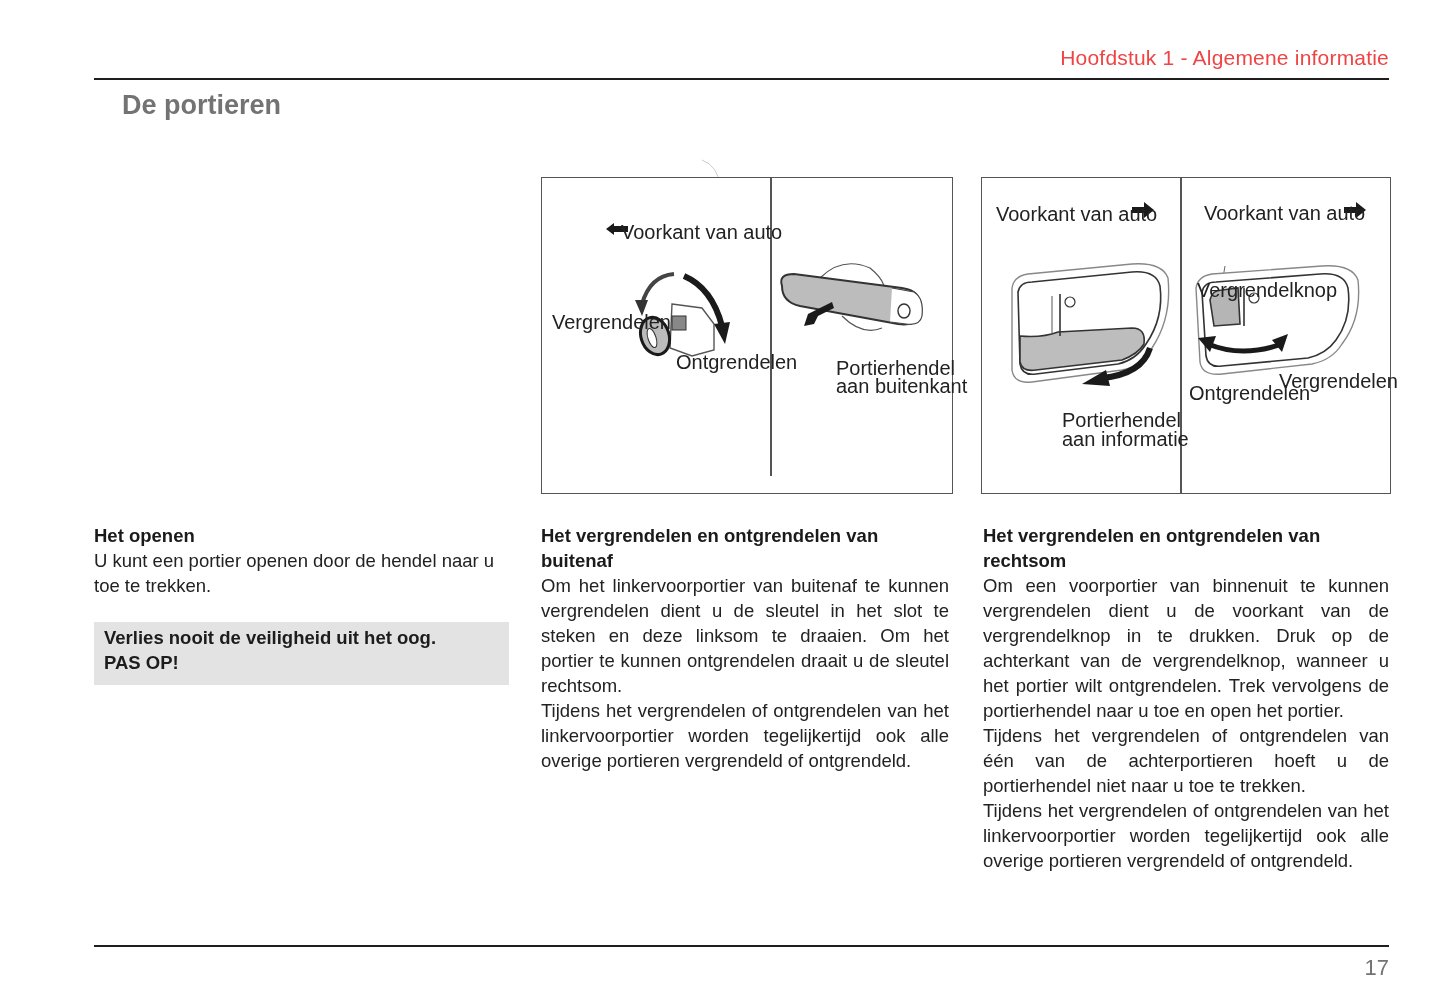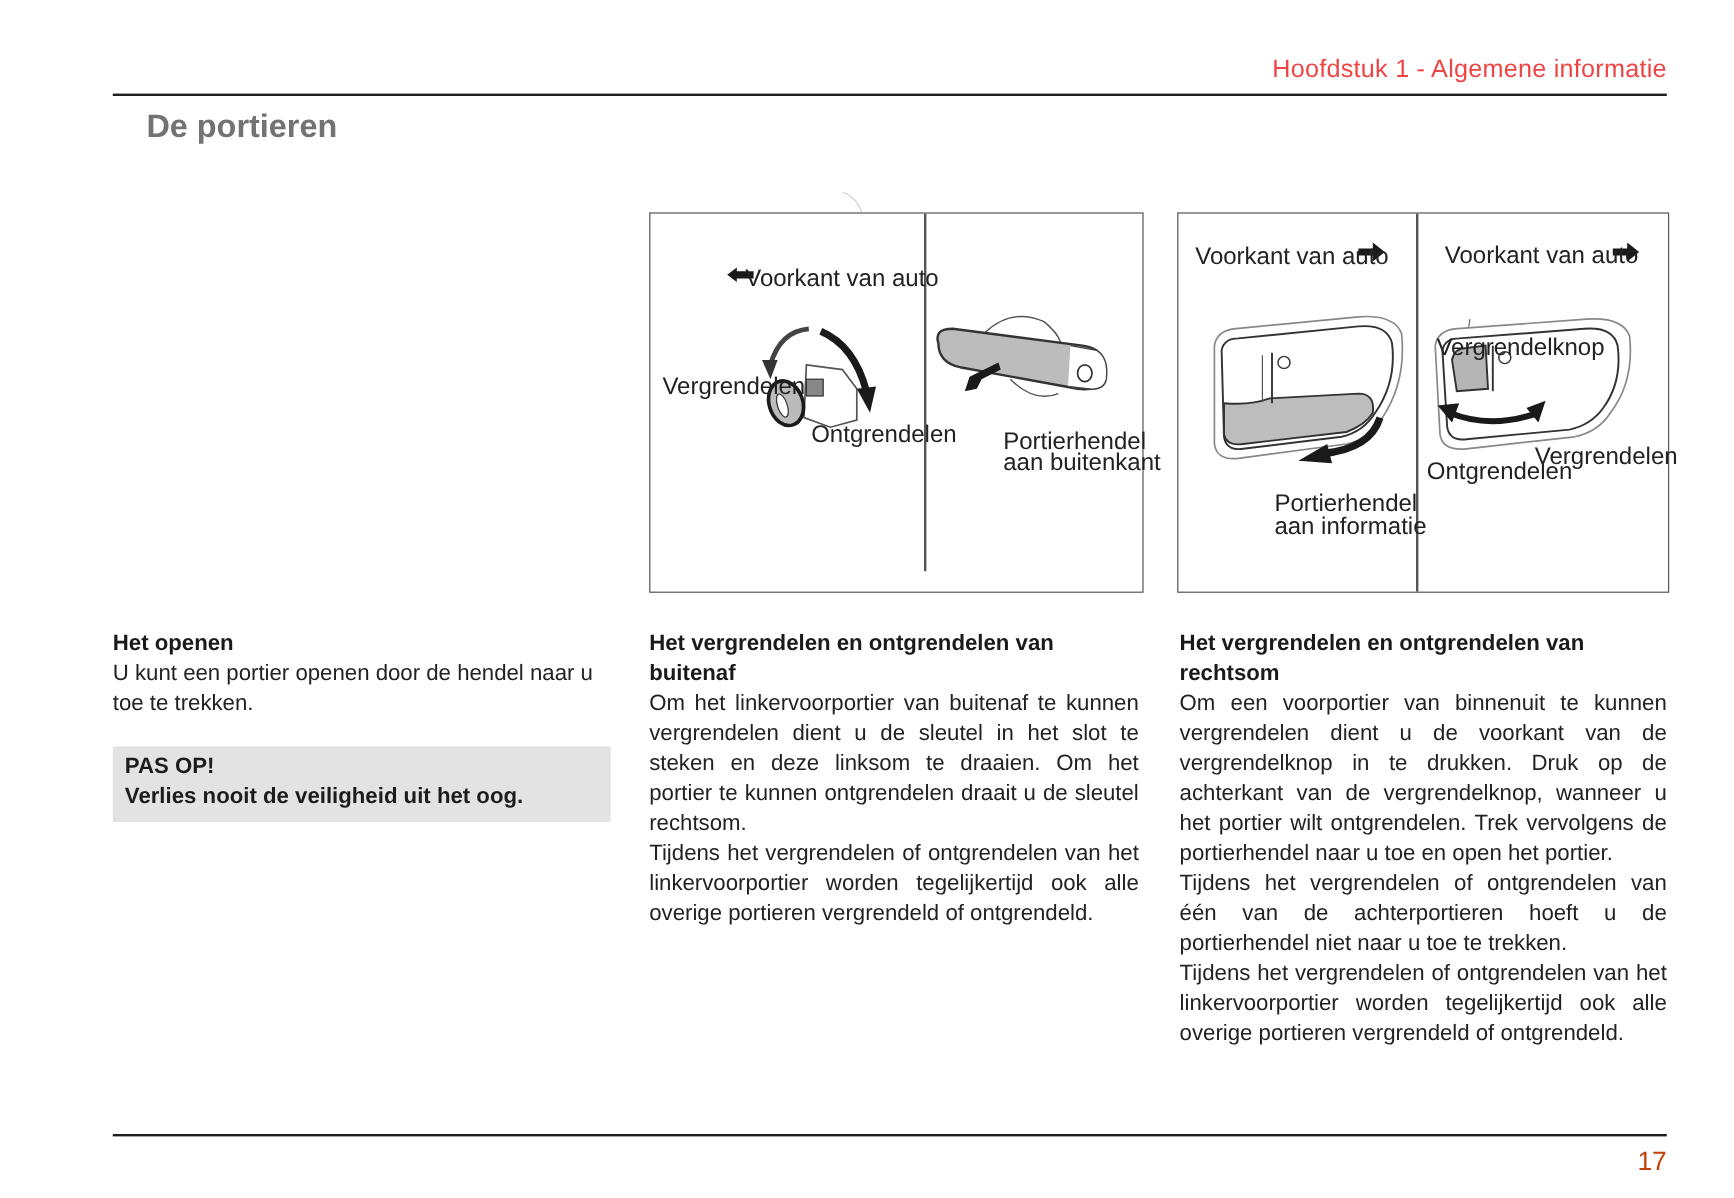--- a/index.html
+++ b/index.html
@@ -4,21 +4,21 @@
   <style>
     * { box-sizing: border-box; margin: 0; padding: 0; }
     html, body { width: 1445px; height: 998px; background: #ffffff; overflow: hidden; }
     body { position: relative; font-family: "Liberation Sans", "DejaVu Sans", sans-serif; color: #1a1a1a; }
 
     .chapter-header { position: absolute; right: 56px; top: 46px; font-size: 21px; color: #ef4444; letter-spacing: 0.2px; }
     .rule { position: absolute; left: 94px; right: 56px; height: 2px; background: #1e1e1e; }
     .rule.top { top: 78px; }
     .rule.bottom { top: 945px; }
     .page-title { position: absolute; left: 94px; top: 90px; font-size: 27px; font-weight: bold; color: #737373; margin-left: 28px; }
-    .page-number { position: absolute; right: 56px; top: 955px; font-size: 22px; color: #c2410c; }
+    .page-number { position: absolute; right: 56px; top: 955px; font-size: 22px; color: #737373; }
 
     .figure { position: absolute; border: 1.5px solid #555; background: #fff; }
     .fig-left { left: 541px; top: 177px; width: 412px; height: 317px; }
     .fig-right { left: 981px; top: 177px; width: 410px; height: 317px; }
     .fig-divider { position: absolute; width: 1.5px; background: #555; }
     .fig-left .fig-divider { left: 228px; top: 0; height: 298px; }
     .fig-right .fig-divider { left: 198px; top: 0; bottom: 0; }
     .fig-label { position: absolute; font-size: 20px; color: #222; line-height: 1.25; white-space: nowrap; }
     .fig-svg { position: absolute; left: 0; top: 0; }
     .stray-mark { position: absolute; left: 700px; top: 158px; }
@@ -131,22 +131,22 @@
   <div class="fig-label" style="left:215px; top:68px;margin-top:32px;">Vergrendelknop</div>
   <div class="fig-label" style="left:297px; top:191px;">Vergrendelen</div>
   <div class="fig-label" style="left:207px; top:203px;">Ontgrendelen</div>
 </div>
 
 <div class="col col-1">
   <div class="section-heading">Het openen</div>
   <p style="width:415px;">U kunt een portier openen door de hendel naar u toe te trekken.</p>
 
   <div class="warning-box">
+    <p>Verlies nooit de veiligheid uit het oog.</p>
     <p>PAS OP!</p>
-    <p>Verlies nooit de veiligheid uit het oog.</p>
   </div>
 </div>
 
 <div class="col col-2">
   <div class="section-heading">Het vergrendelen en ontgrendelen van buitenaf</div>
   <p class="justify">Om het linkervoorportier van buitenaf te kunnen vergrendelen dient u de sleutel in het slot te steken en deze linksom te draaien. Om het portier te kunnen ontgrendelen draait u de sleutel rechtsom.</p>
   <p class="justify">Tijdens het vergrendelen of ontgrendelen van het linkervoorportier worden tegelijkertijd ook alle overige portieren vergrendeld of ontgrendeld.</p>
 </div>
 
 <div class="col col-3">

